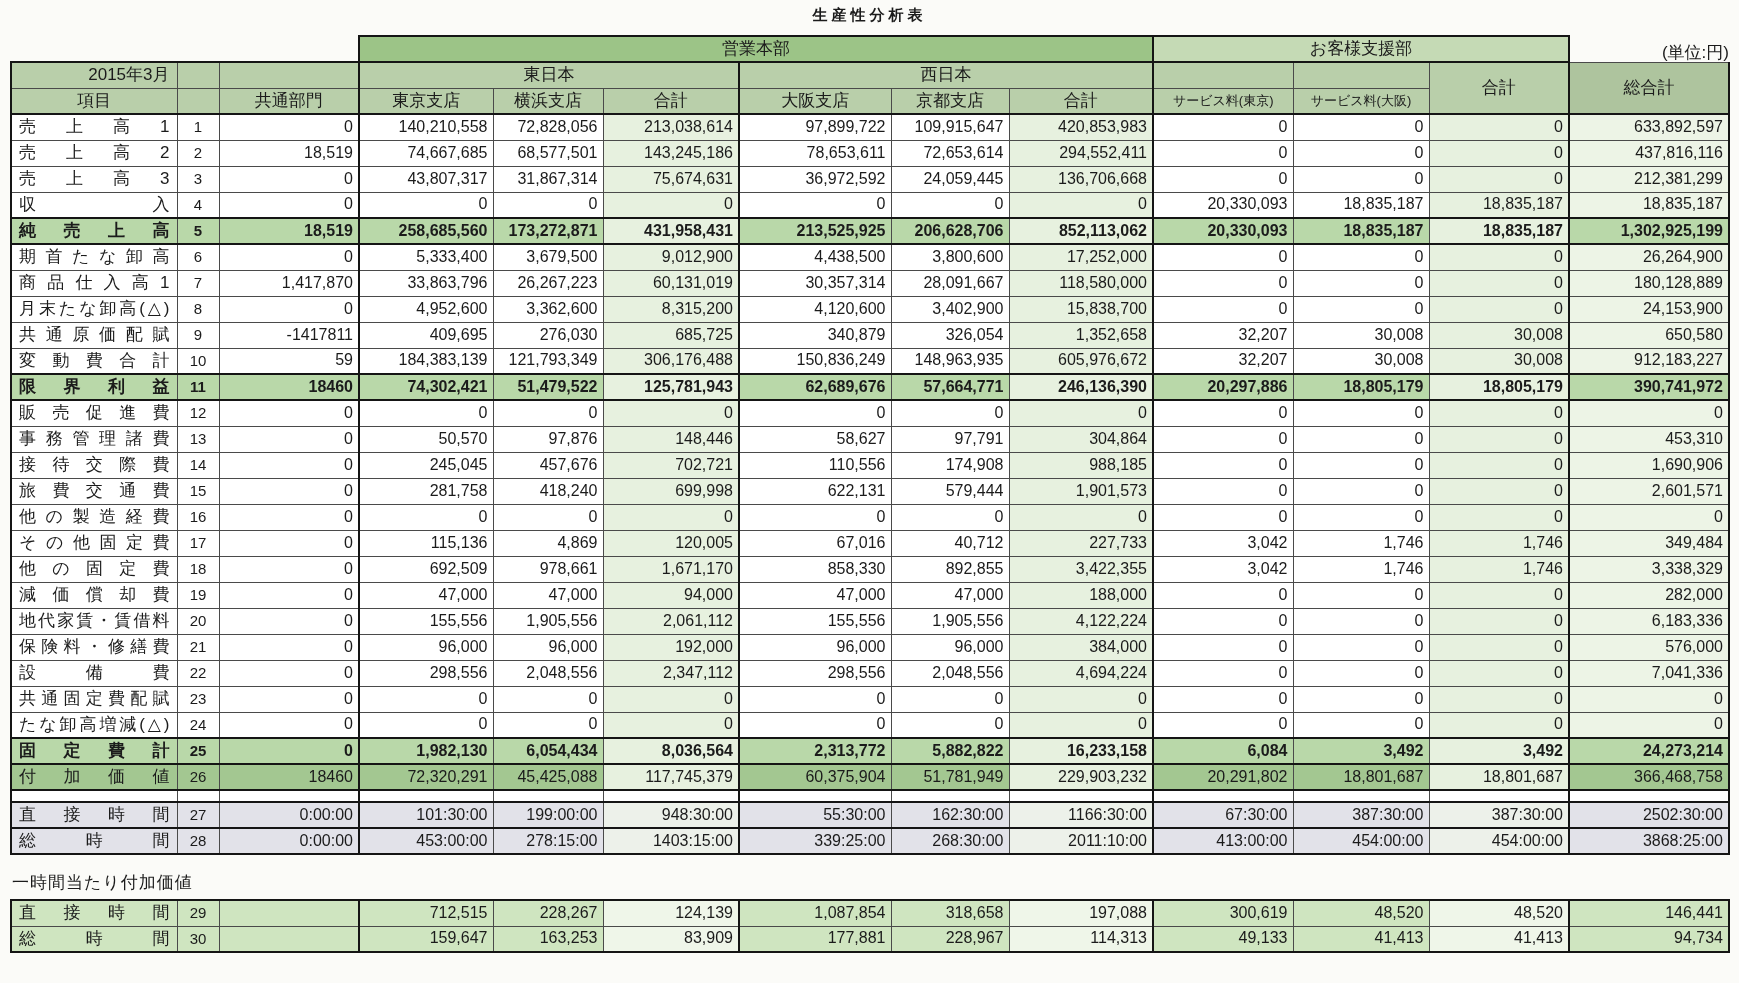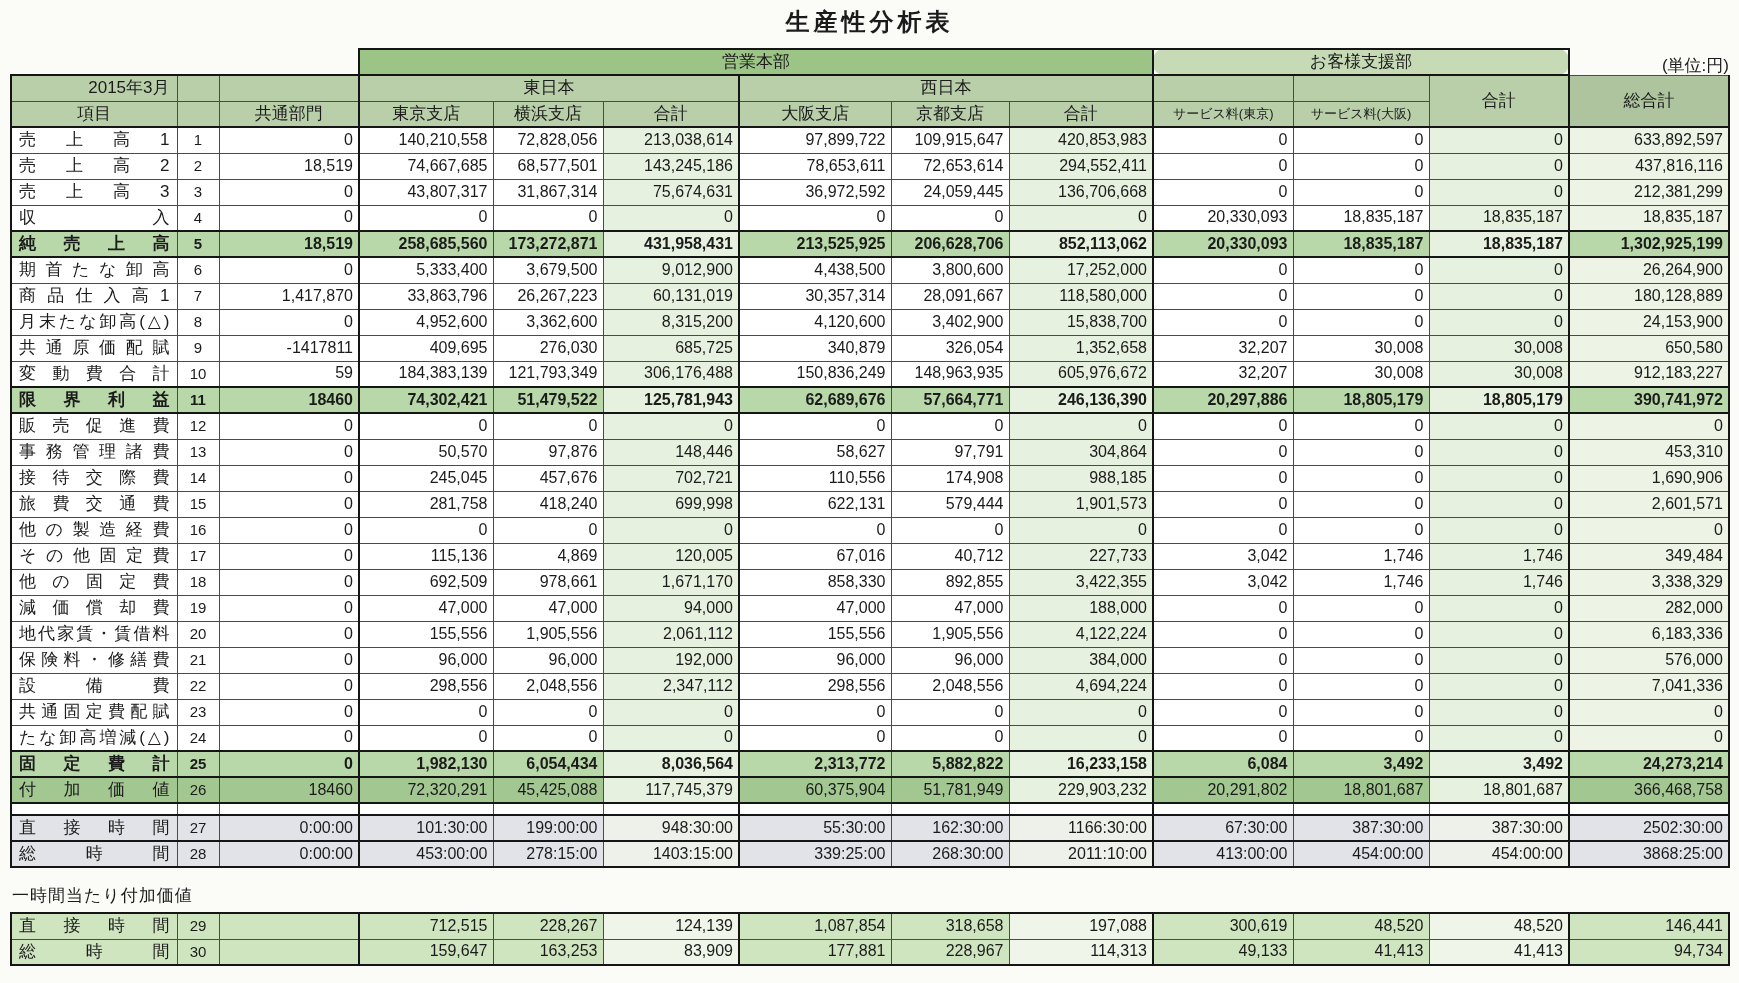--- a/index.html
+++ b/index.html
@@ -1,36 +1,36 @@
 <!DOCTYPE html>
 <html lang="ja" style="--banner_green: #9cc487; --support_banner_green: #c5dab5; --header_green: #b9cfaa; --grand_header_green: #aec49e; --highlight_green: #b9d8a9; --dark_green: #a3c791; --light_col_green: #e7f1df; --grand_col_green: #edf4e6; --time_gray: #e2e2e9; --time_light: #edf1ea; --bottom_green: #cfe5c0; --bottom_light: #eff6e9;"><head>
 <meta charset="utf-8">
 <style>
   html,body{
     margin:0;padding:0;width:1739px;height:983px;overflow:hidden;
     background:#fbfbf8;color:#1b1b1b;
     font-family:"Liberation Sans","DejaVu Sans",sans-serif;
   }
   h1.title{
-    margin:6px 0 10px 0;text-align:center;font-size:24px;font-weight:600;
+    margin:6px 0 10px 0;text-align:center;font-size:15px;font-weight:600;
     letter-spacing:4px;
   }
   table{border-collapse:collapse;table-layout:fixed;margin-left:10px;}
   td,th{
     border:1px solid #4a4a4a;overflow:hidden;white-space:nowrap;
     height:26px;padding:0 5px;font-size:16px;line-height:1.05;
     box-sizing:border-box;
   }
   
   thead tr{height:14px}
   th{font-weight:normal;font-size:17px;background:var(--header_green);}
   .row-a .spacer,.row-a .unit{border:none;background:transparent;}
   .row-a .unit{text-align:right;font-size:17px;padding-right:0;vertical-align:bottom;}
   .banner{background:var(--banner_green);border:2px solid #151515;text-align:center;}
-  .banner.support{background:var(--support_banner_green);border-radius:11px;}
+  .banner.support{background:var(--support_banner_green);}
   th.grandh{background:var(--grand_header_green);}
   th.period{text-align:right;padding-right:7px;}
   th.item{text-align:center;}
   th.svc{font-size:13px;padding:0 2px;text-align:center;}
   th.region{text-align:center;}
   th.ctr{text-align:center;}
   .bt2{border-top:2px solid #151515 !important;}
   .bb2{border-bottom:2px solid #151515 !important;}
   .bl2{border-left:2px solid #151515 !important;}
   .br2{border-right:2px solid #151515 !important;}

